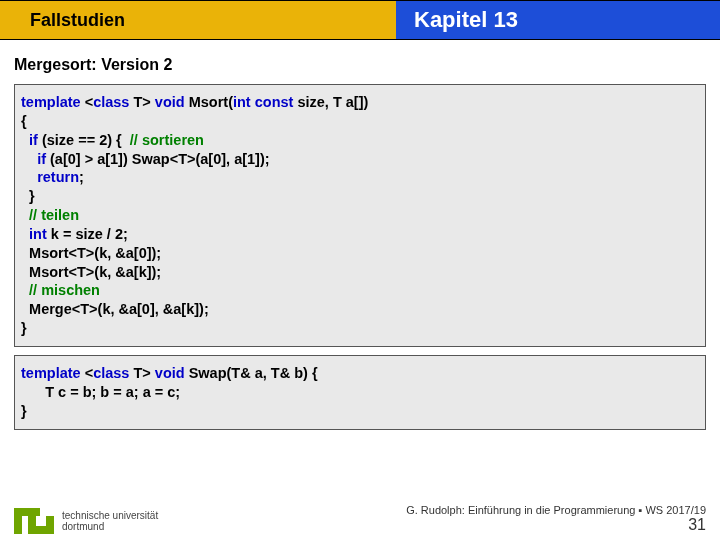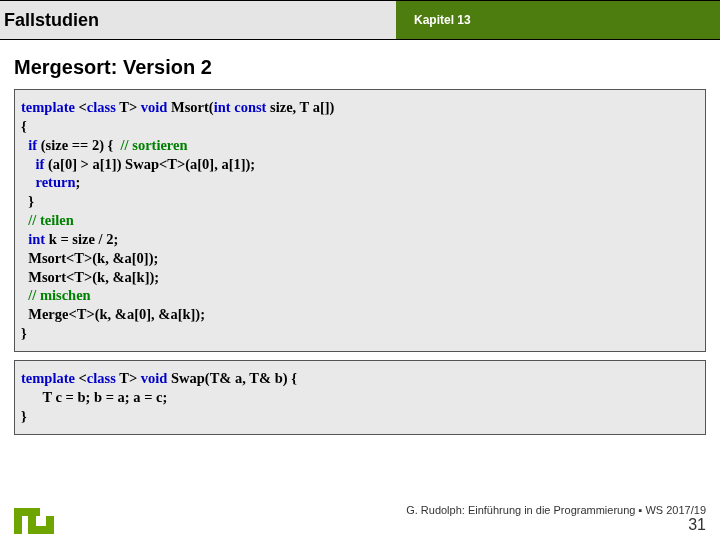--- a/index.html
+++ b/index.html
@@ -1,22 +1,22 @@
 <!DOCTYPE html>
 <html><head>
 <meta charset="utf-8">
 <style>
   * { margin: 0; padding: 0; box-sizing: border-box; }
   html, body { width: 720px; height: 540px; font-family: Arial, Helvetica, sans-serif; background: #fff; overflow: hidden; }
   .slide { width: 720px; height: 540px; position: relative; background: #fff; }
   .header { display: flex; width: 100%; height: 40px; }
-  .header-left { flex: 0 0 55%; background: #e5e5e5; border-top: 1px solid #000; border-bottom: 1px solid #000; display: flex; align-items: center; padding-left: 4px; font-weight: bold; font-size: 18px; }
-  .header-right { flex: 1; background: #4d7c0f; color: #fff; display: flex; align-items: center; padding-left: 18px; font-weight: bold; font-size: 12px; border-top: 1px solid #000; border-bottom: 1px solid #000; }
-  .section-title { font-weight: bold; font-size: 20px; padding: 16px 14px 10px 14px; }
-  .code-box { margin: 0 14px 8px 14px; background: #e9e9e9; border: 1px solid #555; padding: 8px 6px; font-family: Liberation Serif, serif; font-size: 14.5px; line-height: 1.3; white-space: pre; color: #000; font-weight: bold; overflow: hidden; }
+  .header-left { flex: 0 0 55%; background: #eab308; border-top: 1px solid #000; border-bottom: 1px solid #000; display: flex; align-items: center; padding-left: 30px; font-weight: bold; font-size: 18px; }
+  .header-right { flex: 1; background: #1d4ed8; color: #fff; display: flex; align-items: center; padding-left: 18px; font-weight: bold; font-size: 22px; border-top: 1px solid #000; border-bottom: 1px solid #000; }
+  .section-title { font-weight: bold; font-size: 16px; padding: 16px 14px 10px 14px; }
+  .code-box { margin: 0 14px 8px 14px; background: #e9e9e9; border: 1px solid #555; padding: 8px 6px; font-family: Liberation Sans, sans-serif; font-size: 14.5px; line-height: 1.3; white-space: pre; color: #000; font-weight: bold; overflow: hidden; }
   .kw-blue { color: #0000c8; }
   .kw-green { color: #008000; }
   .footer { position: absolute; bottom: 6px; left: 0; right: 0; display: flex; align-items: flex-end; padding: 0 14px; }
   .tu-logo { display: flex; align-items: center; gap: 8px; }
   .tu-mark { width: 40px; height: 26px; position: relative; }
   .tu-mark .bar1 { position: absolute; left: 0; top: 0; width: 8px; height: 26px; background: #6fa500; }
   .tu-mark .bar2 { position: absolute; left: 0; top: 0; width: 26px; height: 8px; background: #6fa500; }
   .tu-mark .bar3 { position: absolute; left: 14px; top: 8px; width: 8px; height: 18px; background: #6fa500; }
   .tu-mark .bar4 { position: absolute; left: 22px; top: 18px; width: 18px; height: 8px; background: #6fa500; }
   .tu-mark .bar5 { position: absolute; left: 32px; top: 8px; width: 8px; height: 10px; background: #6fa500; }
@@ -56,20 +56,24 @@
 
   <div class="footer">
     <div class="tu-logo">
       <div class="tu-mark">
         <div class="bar1"></div>
           <div class="bar2"></div>
           <div class="bar3"></div>
           <div class="bar4"></div>
           <div class="bar5"></div>
       </div>
+      <div class="tu-text">
+        <div>technische universität</div>
+        <div>dortmund</div>
+      </div>
     </div>
     <div class="footer-right">
       <div>G. Rudolph: Einführung in die Programmierung ▪ WS 2017/19</div>
       <div class="pg">31</div>
     </div>
   </div>
 
 </div>
 
 </body></html>

